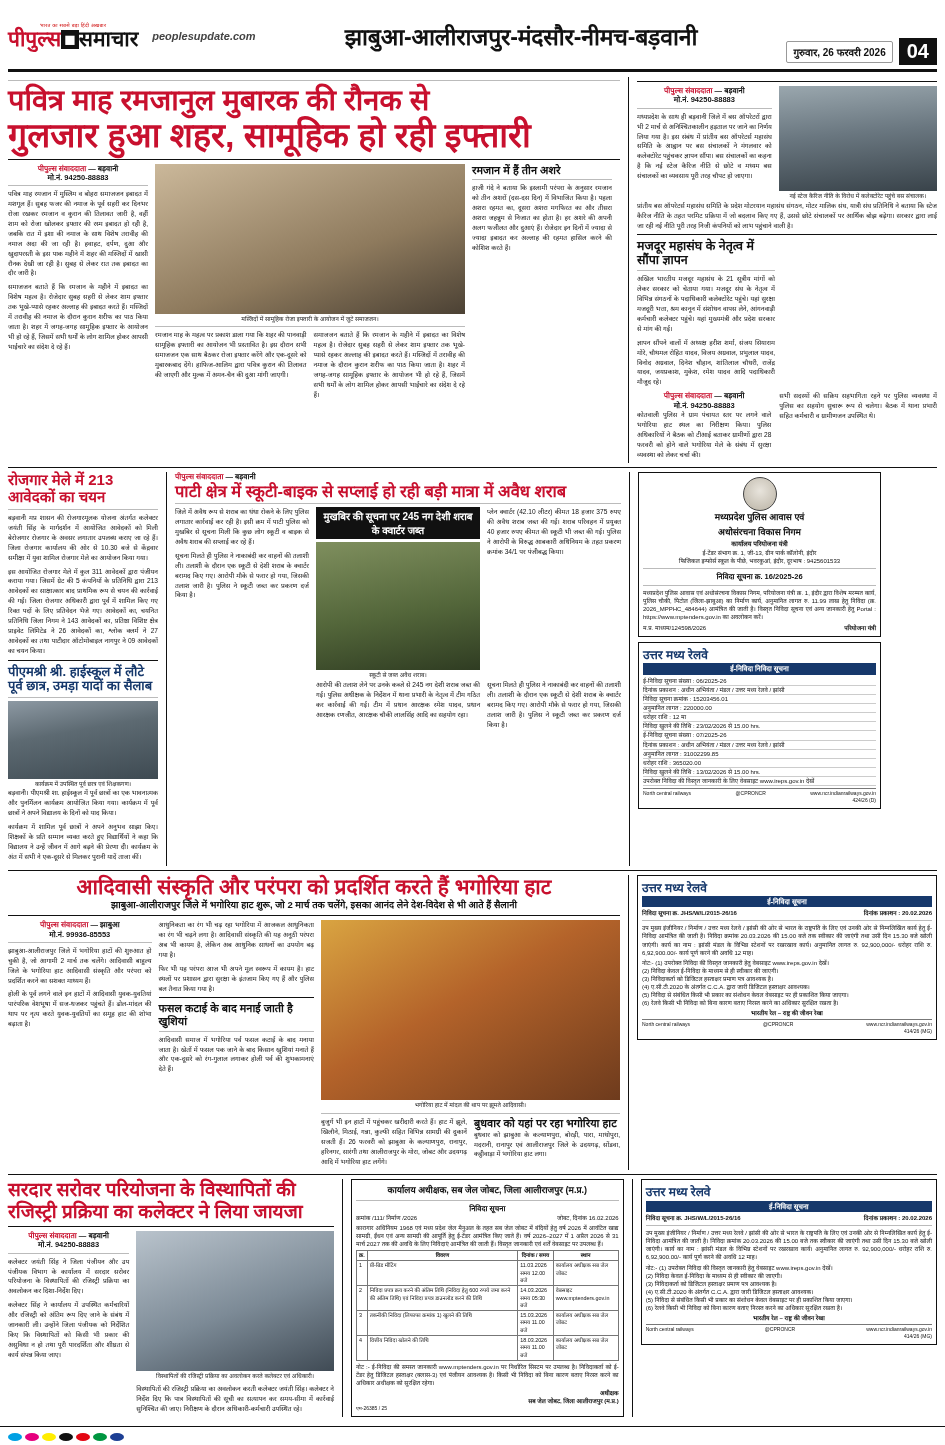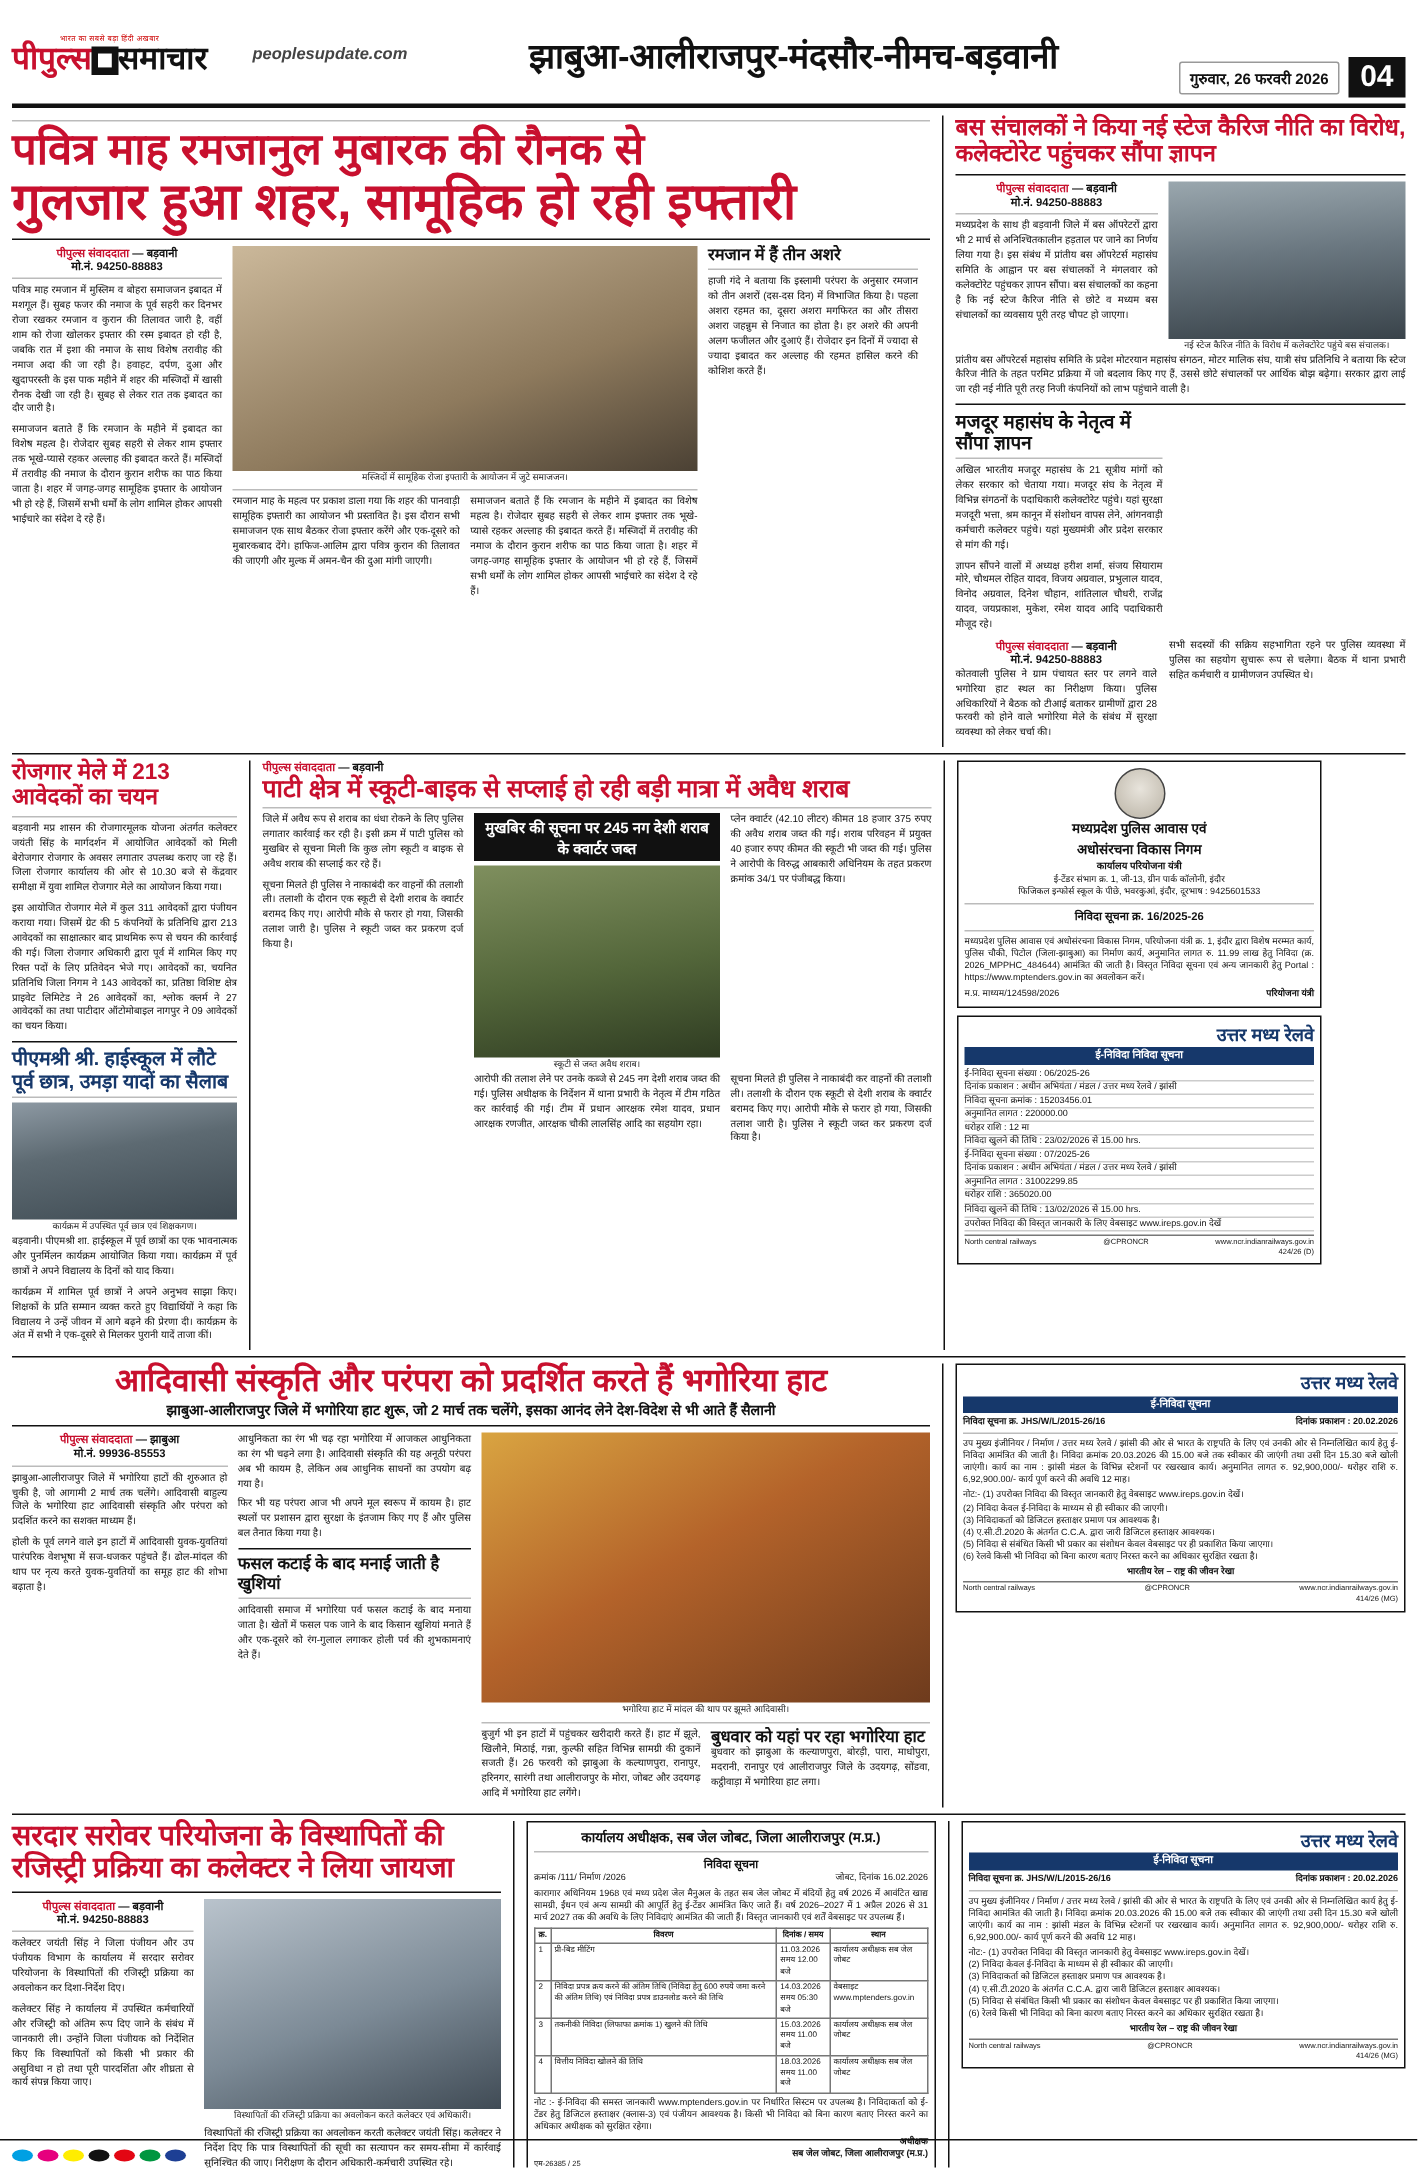--- a/index.html
+++ b/index.html
@@ -8,21 +8,21 @@
     width: 945px; height: 1445px;
     background: #ffffff;
     font-family: "Liberation Sans", sans-serif;
     color: #111;
     overflow: hidden;
   }
   .page { position: relative; width: 945px; height: 1445px; padding: 6px 8px; }
 
   
   .masthead { display:flex; align-items:center; border-bottom:3px solid #111; padding-bottom:4px; }
-  .logo-block { display:flex; align-items:center; gap:20px; }
+  .logo-block { display:flex; align-items:center; gap:4px; }
   .logo-top { font-size:5px; color:#c00; letter-spacing:.3px; text-align:center;}
   .logo-main { font-size:21px; font-weight:bold; color:#c8102e; line-height:1; }
   .logo-main .blk { color:#111; }
   .logo-sq { display:inline-block; background:#111; color:#fff; padding:0 3px; font-size:19px; }
   .site-url { font-size:11px; color:#444; font-style:italic; margin-left:10px; font-weight:bold;}
   .edition-band { flex:1; text-align:center; }
   .edition-band .eb { font-size:23px; font-weight:bold; letter-spacing:-.2px; }
   .date-box { display:flex; align-items:center; gap:6px;margin-top:32px; }
   .date-txt { font-size:10px; font-weight:bold; border:1px solid #999; padding:3px 6px; border-radius:2px;}
   .pageno { background:#111; color:#fff; font-size:20px; font-weight:bold; padding:2px 8px; }
@@ -63,21 +63,21 @@
   .notice h4 { margin:0 0 2px 0; font-size:9px; text-align:center; }
   .tender-tbl { width:100%; border-collapse:collapse; font-size:5.4px; }
   .tender-tbl td, .tender-tbl th { border:1px solid #777; padding:1px 2px; vertical-align:top;}
   .cmyk { position:absolute; left:8px; bottom:4px; display:flex; gap:3px; }
   .cmyk i { width:14px; height:8px; display:block; border-radius:50%;}
   .footer-line { position:absolute; left:0; right:0; bottom:18px; border-top:1px solid #111; }
 
   .emblem { width:34px;height:34px;border-radius:50%;border:1px solid #444; margin:0 auto;
             background:radial-gradient(circle at 50% 40%, #e8e4dc, #b9b2a4); }
   .small-hd { font-size:11px; font-weight:bold; line-height:1.15;}
-  .rail-logo { font-size:12px; font-weight:bold; text-align:right; color:#16386b;}
+  .rail-logo { font-size:12px; font-weight:bold; text-align:left; color:#16386b;}
 </style>
 </head>
 <body>
 
 <div class="page">
 
   <div class="masthead">
     <div class="logo-block">
       <div>
         <div class="logo-top">भारत का सबसे बड़ा हिंदी अखबार</div>
@@ -125,21 +125,20 @@
         </div>
         <div style="width:140px;">
           <div class="small-hd" style="color:#111;">रमजान में हैं तीन अशरे</div>
           <div class="thin"></div>
           <p class="body">हाजी गंदे ने बताया कि इस्लामी परंपरा के अनुसार रमजान को तीन अशरों (दस-दस दिन) में विभाजित किया है। पहला अशरा रहमत का, दूसरा अशरा मगफिरत का और तीसरा अशरा जहन्नुम से निजात का होता है। हर अशरे की अपनी अलग फजीलत और दुआएं हैं। रोजेदार इन दिनों में ज्यादा से ज्यादा इबादत कर अल्लाह की रहमत हासिल करने की कोशिश करते हैं।</p>
         </div>
       </div>
     </div>
 
     <div class="col-right vline" style="padding-left:8px;">
-      <div class="headline h-red" style="font-size:15.5px;">बस संचालकों ने किया नई स्टेज कैरिज नीति का विरोध, कलेक्टोरेट पहुंचकर सौंपा ज्ञापन</div>
       <div class="rule"></div>
       <div class="cols2">
         <div style="width:46%;">
           <div class="byline">
             <span class="nm">पीपुल्स संवाददाता</span> — <span>बड़वानी</span>
             <div>मो.नं. 94250-88883</div>
           </div>
           <div class="thin"></div>
           <p class="body">मध्यप्रदेश के साथ ही बड़वानी जिले में बस ऑपरेटरों द्वारा भी 2 मार्च से अनिश्चितकालीन हड़ताल पर जाने का निर्णय लिया गया है। इस संबंध में प्रांतीय बस ऑपरेटर्स महासंघ समिति के आह्वान पर बस संचालकों ने मंगलवार को कलेक्टोरेट पहुंचकर ज्ञापन सौंपा। बस संचालकों का कहना है कि नई स्टेज कैरिज नीति से छोटे व मध्यम बस संचालकों का व्यवसाय पूरी तरह चौपट हो जाएगा।</p>
         </div>

